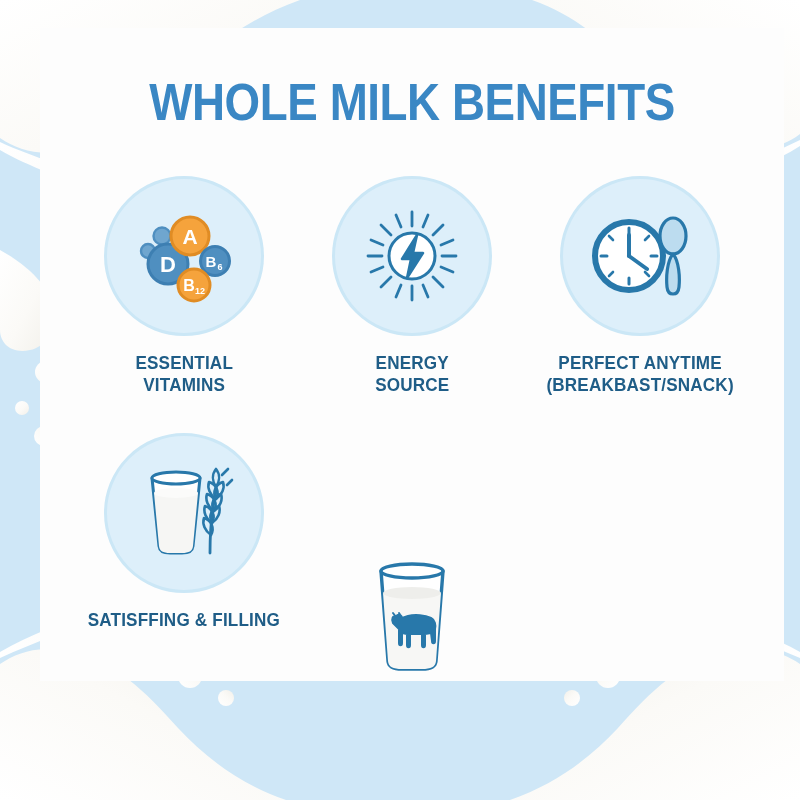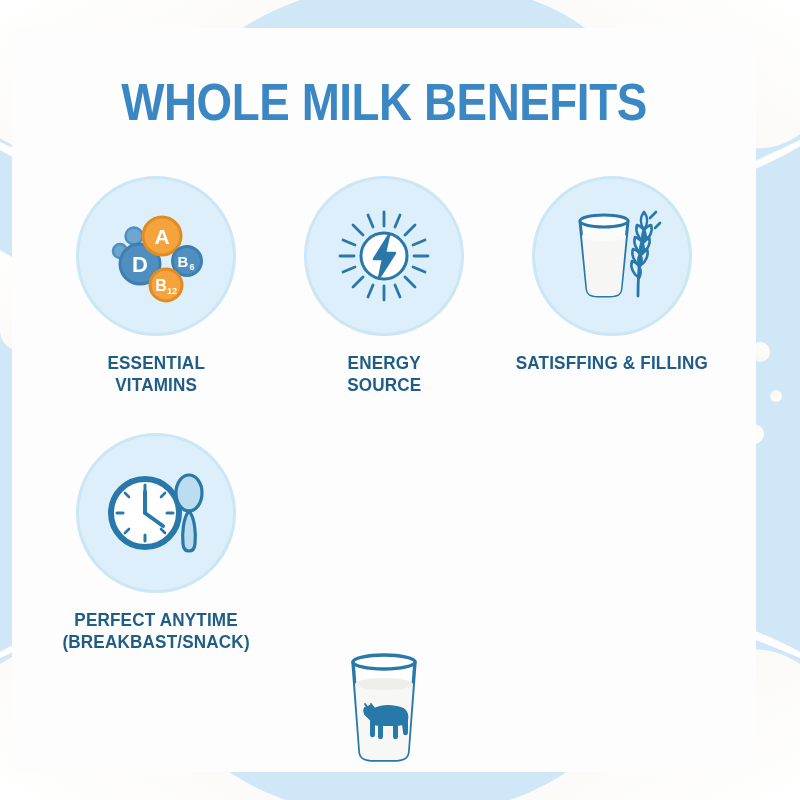--- a/index.html
+++ b/index.html
@@ -26,24 +26,24 @@
 
   .splash-layer {
     position: absolute;
     inset: 0;
     pointer-events: none;
   }
 
   
   #card {
     position: absolute;
-    left: 12px;
+    left: 40px;
     top: 28px;
     width: 744px;
-    height: 744px;
+    height: 653px;
     background: #fdfdfd;
     z-index: 5;
   }
 
   
   #title {
     position: absolute;
     top: 44px;
     left: 0;
     width: 100%;
@@ -245,20 +245,49 @@
             </g>
             <path d="M57 31 L42 55 L51 55 L47 74 L63 49 L53 49 Z" fill="#2878aa" stroke="#2878aa" stroke-width="2.5" stroke-linejoin="round"></path>
           </svg>
         </div>
         <div class="benefit-label">ENERGY
 SOURCE</div>
       </div>
 
       <div class="benefit">
         <div class="circle">
+          <svg width="106" height="106" viewBox="0 0 106 106">
+
+            <circle cx="42" cy="53" r="34" fill="#ffffff" stroke="#2878aa" stroke-width="6"></circle>
+            <g stroke="#2878aa" stroke-width="3" stroke-linecap="round">
+              <line x1="42" y1="25" x2="42" y2="31"></line>
+              <line x1="42" y1="75" x2="42" y2="81"></line>
+              <line x1="14" y1="53" x2="20" y2="53"></line>
+              <line x1="64" y1="53" x2="70" y2="53"></line>
+              <line x1="22" y1="33" x2="26" y2="37" stroke-width="2.6"></line>
+              <line x1="58" y1="69" x2="62" y2="73" stroke-width="2.6"></line>
+              <line x1="62" y1="33" x2="58" y2="37" stroke-width="2.6"></line>
+              <line x1="26" y1="69" x2="22" y2="73" stroke-width="2.6"></line>
+            </g>
+            <g stroke="#2878aa" stroke-width="4" stroke-linecap="round">
+              <line x1="42" y1="53" x2="42" y2="32"></line>
+              <line x1="42" y1="53" x2="60" y2="66"></line>
+            </g>
+
+            <ellipse cx="86" cy="33" rx="13" ry="18" fill="#bcdcef" stroke="#2878aa" stroke-width="3.2"></ellipse>
+            <path d="M86 51 C80 58 79 74 80 84 C80.5 89 83 91 86 91
+                     C89 91 91.5 89 92 84 C93 74 92 58 86 51 Z" fill="#bcdcef" stroke="#2878aa" stroke-width="3.2" stroke-linejoin="round"></path>
+          </svg>
+        </div>
+        <div class="benefit-label">PERFECT ANYTIME
+(BREAKBAST/SNACK)</div>
+      </div>
+
+      <div class="benefit">
+        <div class="circle">
           <svg width="104" height="104" viewBox="0 0 104 104" fill="none" stroke="#2878aa" stroke-width="3" stroke-linecap="round" stroke-linejoin="round">
 
             <path d="M20 17 L27 85 C27.5 90 31 92 38 92 L50 92
                      C57 92 60.5 90 61 85 L68 17 Z" fill="#ffffff"></path>
             <ellipse cx="44" cy="17" rx="24" ry="6" fill="#ffffff"></ellipse>
             <path d="M22 32 C29 36 59 36 66 32 L61 85 C60.5 90 57 92 50 92
                      L38 92 C31 92 27.5 90 27 85 Z" fill="#f6f6f4" stroke="none"></path>
             <ellipse cx="44" cy="32" rx="22" ry="5" fill="#fbfbfa" stroke="none"></ellipse>
 
             <path d="M78 92 C78 72 80 48 84 30" stroke-width="2.8"></path>
@@ -272,49 +301,20 @@
               <path d="M80 62 C86 58 89 51 87 45 C80 47 76 55 80 62 Z"></path>
               <path d="M79 74 C73 70 70 63 72 57 C79 59 83 67 79 74 Z"></path>
               <line x1="90" y1="14" x2="96" y2="8"></line>
               <line x1="95" y1="24" x2="100" y2="19"></line>
             </g>
           </svg>
         </div>
         <div class="benefit-label">SATISFFING &amp; FILLING</div>
       </div>
 
-      <div class="benefit">
-        <div class="circle">
-          <svg width="106" height="106" viewBox="0 0 106 106">
-
-            <circle cx="42" cy="53" r="34" fill="#ffffff" stroke="#2878aa" stroke-width="6"></circle>
-            <g stroke="#2878aa" stroke-width="3" stroke-linecap="round">
-              <line x1="42" y1="25" x2="42" y2="31"></line>
-              <line x1="42" y1="75" x2="42" y2="81"></line>
-              <line x1="14" y1="53" x2="20" y2="53"></line>
-              <line x1="64" y1="53" x2="70" y2="53"></line>
-              <line x1="22" y1="33" x2="26" y2="37" stroke-width="2.6"></line>
-              <line x1="58" y1="69" x2="62" y2="73" stroke-width="2.6"></line>
-              <line x1="62" y1="33" x2="58" y2="37" stroke-width="2.6"></line>
-              <line x1="26" y1="69" x2="22" y2="73" stroke-width="2.6"></line>
-            </g>
-            <g stroke="#2878aa" stroke-width="4" stroke-linecap="round">
-              <line x1="42" y1="53" x2="42" y2="32"></line>
-              <line x1="42" y1="53" x2="60" y2="66"></line>
-            </g>
-
-            <ellipse cx="86" cy="33" rx="13" ry="18" fill="#bcdcef" stroke="#2878aa" stroke-width="3.2"></ellipse>
-            <path d="M86 51 C80 58 79 74 80 84 C80.5 89 83 91 86 91
-                     C89 91 91.5 89 92 84 C93 74 92 58 86 51 Z" fill="#bcdcef" stroke="#2878aa" stroke-width="3.2" stroke-linejoin="round"></path>
-          </svg>
-        </div>
-        <div class="benefit-label">PERFECT ANYTIME
-(BREAKBAST/SNACK)</div>
-      </div>
-
     </div>
 
     <div id="bottom-mark">
       <svg width="86" height="112" viewBox="0 0 86 112" fill="none" stroke="#2878aa" stroke-width="3.4" stroke-linecap="round" stroke-linejoin="round">
         <path d="M12 10 L19 100 C19.5 106 24 108 33 108 L53 108
                  C62 108 66.5 106 67 100 L74 10 Z" fill="#ffffff"></path>
         <ellipse cx="43" cy="10" rx="31" ry="7" fill="#ffffff"></ellipse>
         <path d="M14 32 C22 37 64 37 72 32 L67 100 C66.5 106 62 108 53 108
                  L33 108 C24 108 19.5 106 19 100 Z" fill="#f7f7f5" stroke="none"></path>
         <ellipse cx="43" cy="32" rx="29" ry="6" fill="#eeeeeb" stroke="none"></ellipse>

